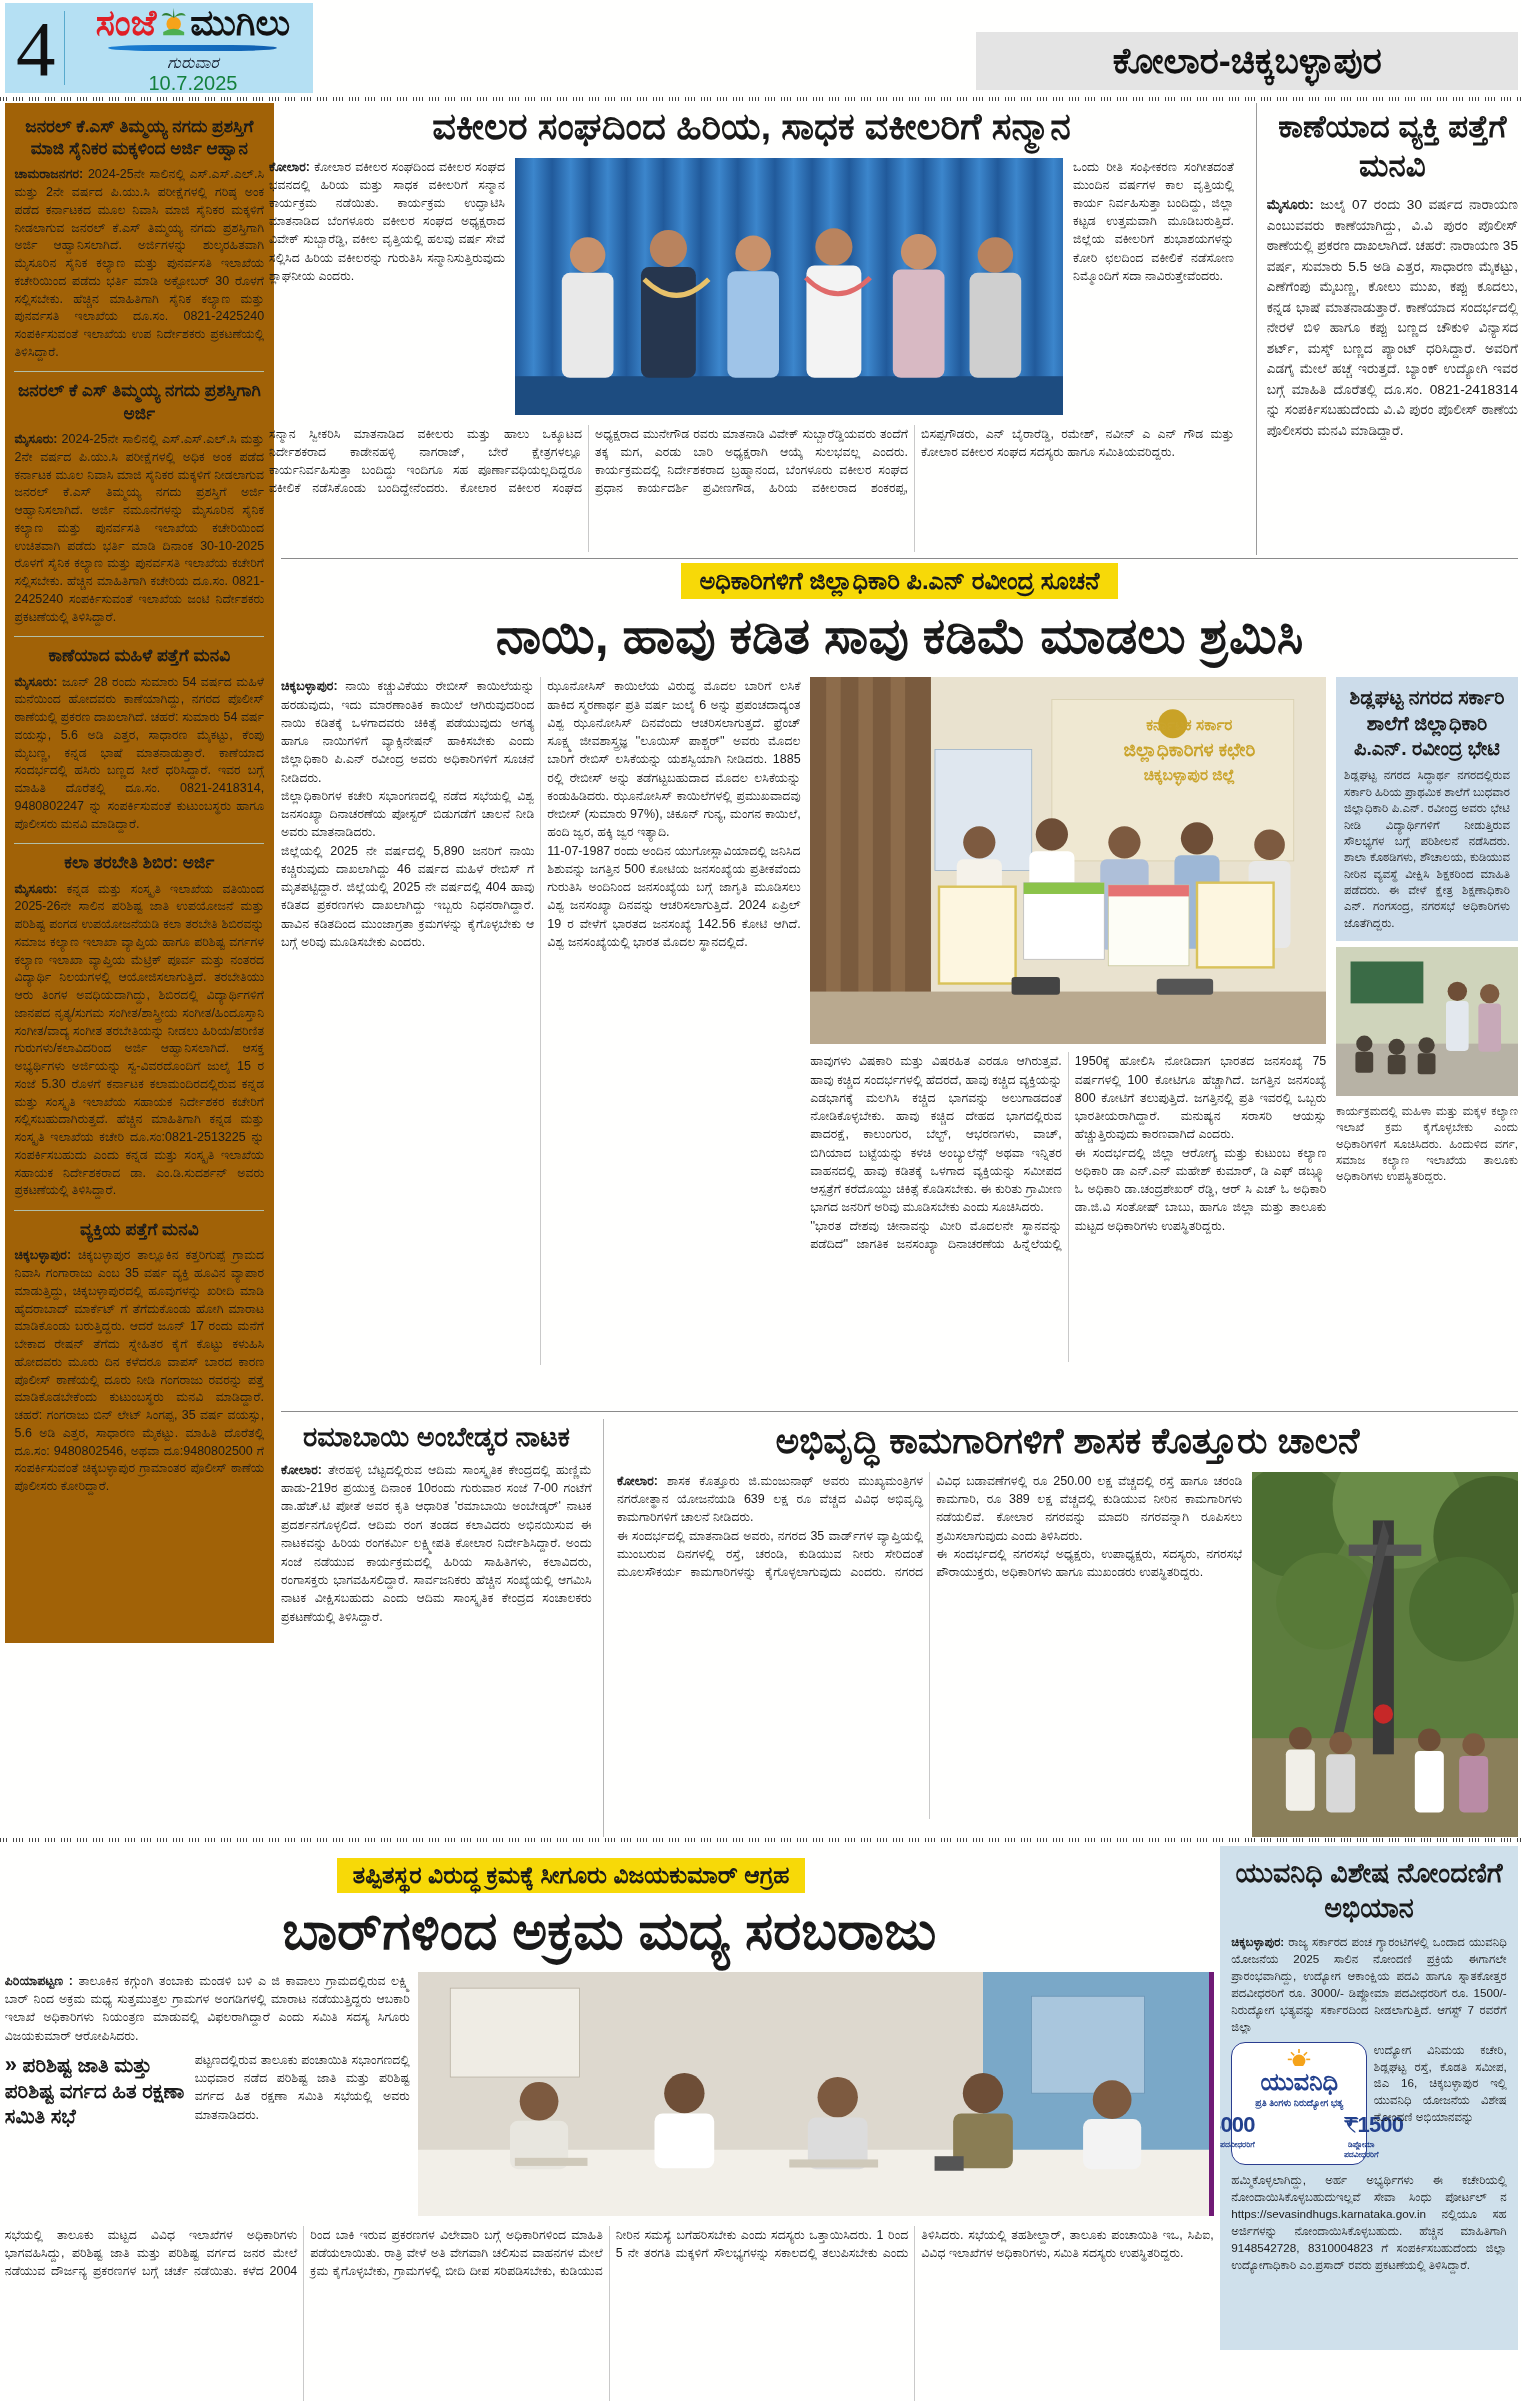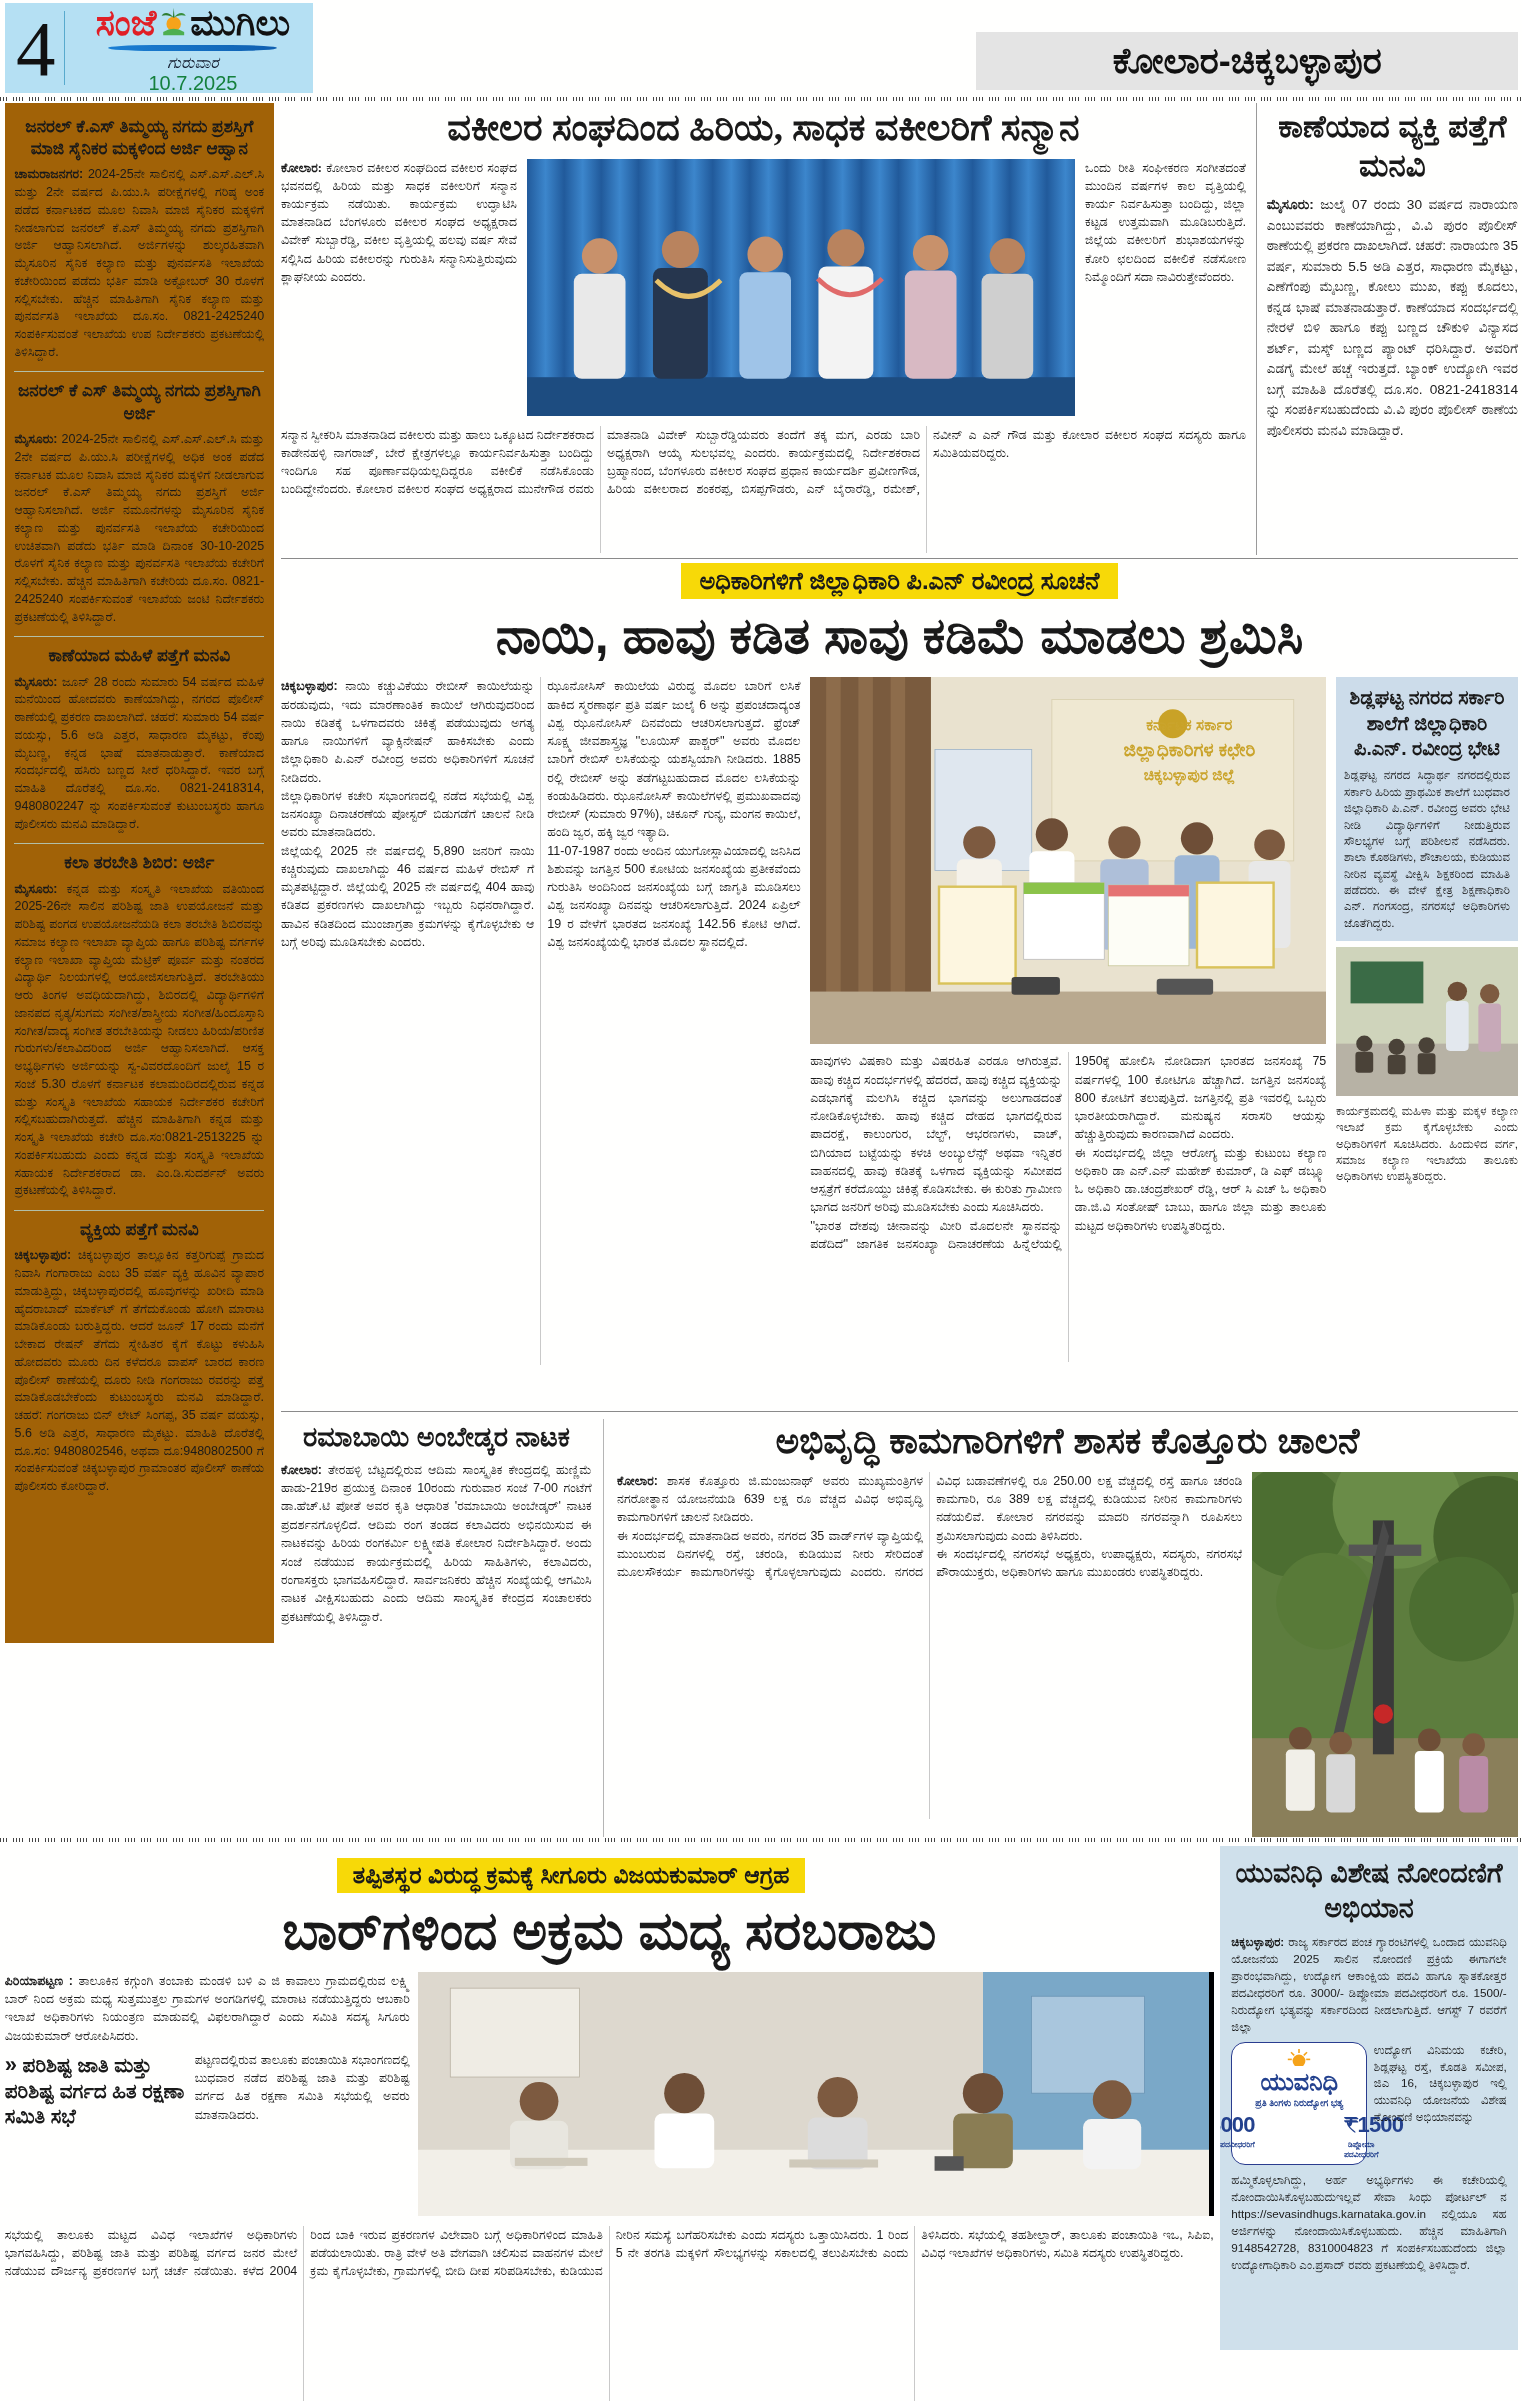--- a/index.html
+++ b/index.html
@@ -22,21 +22,21 @@
   .region{font-size:36px;font-weight:bold;color:#111;}
   .dotline{position:absolute;left:0;width:100%;height:4px;background:repeating-linear-gradient(90deg,#444 0 0.8px,transparent 0.8px 3.2px);}
   
   .rail{position:absolute;left:4.8px;top:103px;width:269px;height:1540px;background:#a16207;box-sizing:border-box;padding:4.8px 9.7px;overflow:hidden;}
   .rail-art{padding:8px 0 9.7px;border-bottom:0.8px solid #b2bfa8;}
   .rail-art:last-child{border-bottom:none;}
   .rail-h{font-size:17px;font-weight:bold;text-align:center;line-height:1.3;margin-bottom:6.5px;}
   .rail-b{font-size:12.5px;line-height:1.42;}
   .dl{font-weight:bold;}
   
-  .lead{position:absolute;left:281px;top:103px;width:965px;height:452px;overflow:hidden;font-family:Liberation Serif, serif;}
+  .lead{position:absolute;left:269px;top:103px;width:965px;height:452px;overflow:hidden;}
   .lead-h{font-size:37px;font-weight:bold;text-align:center;margin:3.2px 0 9.7px;}
   .lead-row{display:flex;gap:9.7px;height:257px;overflow:hidden;}
   .lead-left{width:236px;font-size:12.5px;line-height:1.45;overflow:hidden;}
   .lead-right{width:161px;font-size:12.5px;line-height:1.45;overflow:hidden;}
   .lead-bottom{margin-top:9.7px;column-count:3;column-gap:13px;column-rule:0.8px solid #c9c9c9;font-size:12.5px;line-height:1.45;height:127px;overflow:hidden;}
   
   .miss{position:absolute;left:1256px;top:103px;width:262px;height:452px;border-left:0.8px solid #9a9a9a;box-sizing:border-box;padding-left:9.7px;overflow:hidden;}
   .miss-h{font-size:31px;font-weight:bold;text-align:center;line-height:1.25;margin:4.8px 0 9.7px;}
   .miss-b{font-size:13.7px;line-height:1.5;}
   .toprule{position:absolute;left:281px;top:558px;width:1237px;border-top:0.8px solid #8a8a8a;}
@@ -82,21 +82,21 @@
   .yuva-row{display:flex;gap:6.5px;margin:6.5px 0;}
   .adbox{width:136px;background:#ffffff;border:1.6px solid #2a3d8f;border-radius:14px;box-sizing:border-box;padding:4.8px 3.2px;text-align:center;flex-shrink:0;}
   .ad-title{font-size:24px;font-weight:bold;color:#23418e;line-height:1.1;}
   .ad-sub{font-size:9.3px;font-weight:bold;color:#23418e;margin-top:2.4px;}
   .ad-amts{display:flex;align-items:stretch;justify-content:center;margin-top:3.2px;gap:43px;}
   .ad-amt{flex:1;font-size:22px;font-weight:bold;color:#23418e;letter-spacing:-0.8px;}
   .ad-vr{width:0.8px;background:#23418e;margin:1.6px 1.6px;}
   .ad-lbl{flex:1;font-size:7.7px;font-weight:bold;color:#23418e;}
   .yuva-side{flex:1;font-size:11.7px;line-height:1.42;}
   
-  .ph{position:relative;overflow:hidden;background:#000000;}
+  .ph{position:relative;overflow:hidden;background:#701a75;}
   .ph svg{display:block;}
   .board-text{position:absolute;left:266px;top:39px;width:226px;text-align:center;color:#d9b country;}
   .bt1{color:#caa42c;font-weight:bold;font-size:15.3px;}
   .bt2{color:#caa42c;font-weight:bold;font-size:18.6px;margin-top:4.8px;}
   .bt3{color:#caa42c;font-weight:bold;font-size:15.3px;margin-top:4.8px;}
 </style>
 </head>
 <body>
 
 <div class="page">

